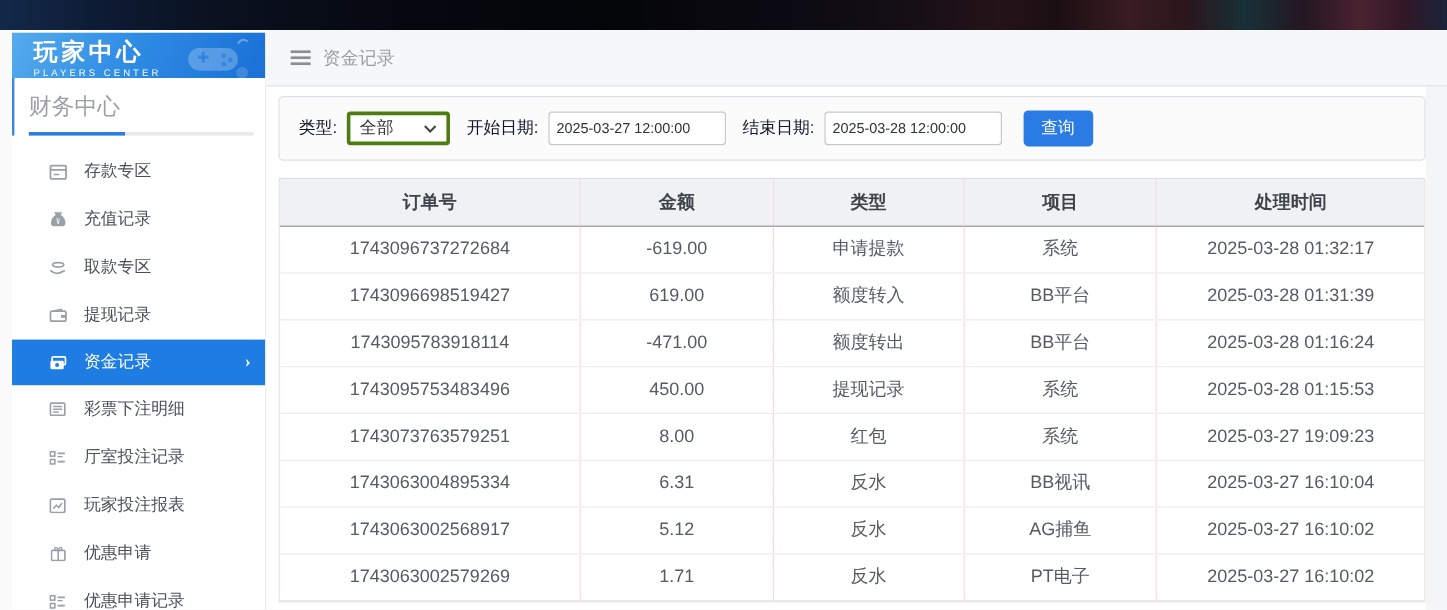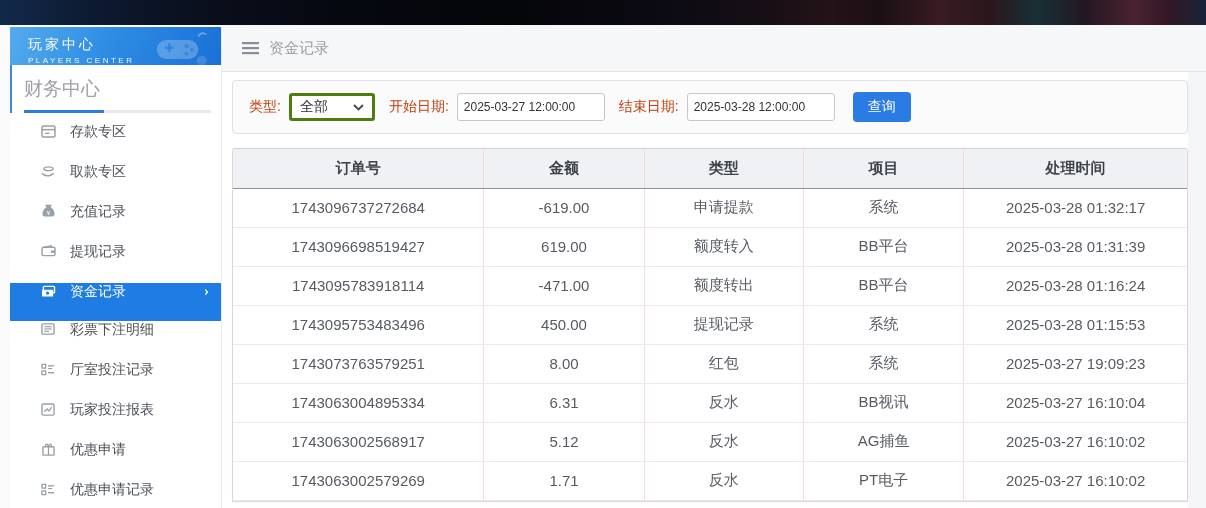--- a/index.html
+++ b/index.html
@@ -13,49 +13,49 @@
       #2a161c 82%,#183036 86%,#231722 90%,#4a2230 94%,#311826 97%,#1a2339 100%); }
 
   .layout { display:flex; height:483px; }
   .left-gutter { width:10px; background:#fafafb; }
 
   
   .sidebar { width:212px; background:#fff; margin-top:2px; border-right:1px solid #e9ebee;
              display:flex; flex-direction:column; overflow:hidden; }
   .sb-header { position:relative; height:45px; color:#fff; padding:6px 0 0 18px;
     background:linear-gradient(115deg,#55abec 0%,#2f8de4 45%,#1a70d6 100%); }
-  .sb-title { font-size:14px; letter-spacing:3px; font-weight:normal; line-height:23px; }
+  .sb-title { font-size:20px; letter-spacing:3px; font-weight:bold; line-height:23px; }
   .sb-sub { font-size:8px; letter-spacing:2.5px; opacity:.95; }
   .sb-art { position:absolute; right:10px; top:4px; opacity:.8; }
 
   .fin-section { border-left:2px solid #3a87e0; padding:11px 10px 0 12px; }
   .fin-title { font-size:19px; color:#9da0a5; }
   .fin-underline { margin-top:8px; height:3px;
     background:linear-gradient(to right,#2b7de2 0 80px,#e9e9e9 80px 100%); }
 
   .menu { margin-top:10px; }
-  .mi { height:40px; display:flex; padding-left:30px; cursor:pointer;
+  .mi { height:40px; display:flex; align-items:center; padding-left:30px; cursor:pointer;
         color:#4b5058; font-size:14px; position:relative;font-family:Liberation Serif, serif; }
   .mi-icon { width:16px; height:16px; margin-right:14px; color:#98a0a8; flex:0 0 16px;
              display:flex; align-items:center; justify-content:center; }
   .mi.active { background:#1e7ce2; color:#fff; height:38px; }
   .mi.active .mi-icon { color:#fff; }
   .mi-chev { position:absolute; right:12px; font-size:15px; font-weight:bold; color:#fff; }
 
   
   main { flex:1; background:linear-gradient(to right,#fff calc(100% - 18px),#f4f5f7 calc(100% - 18px)); }
   .breadcrumb { height:47px; background:#f6f7f9; border-bottom:1px solid #e1e2e5;
                 display:flex; align-items:center; padding-left:20px; }
   .bc-text { margin-left:10px; color:#9a9da2; font-size:15px; }
 
   
   .filterbox { margin:8px 18px 0 10px; height:54px; background:#fbfbfc;
                border:1px solid #dfe1e4; border-radius:4px;
                display:flex; align-items:center; padding:0 16px; }
-  .flabel { font-size:14px; color:#c2410c; margin-right:8px; white-space:nowrap; }
+  .flabel { font-size:14px; color:#0f172a; margin-right:8px; white-space:nowrap; }
   .fselect { width:86px; height:28px; background:#fff; border:3px solid #4d7c0f; border-radius:3px;
              display:flex; align-items:center; justify-content:space-between;
              padding:0 8px; font-size:14px; color:#2f3237; cursor:pointer; margin-right:14px; }
   .finput { width:148px; height:28px; border:1px solid #c6c8cb; border-radius:3px;
             font-size:12px; color:#2f3237; padding:0 6px;
             font-family:"Liberation Sans",sans-serif; margin-right:14px; background:#fff; }
   .fbtn { height:30px; padding:0 15px; margin-left:4px; background:#2a7ce4; color:#fff;
           border:none; border-radius:4px; font-size:14px; cursor:pointer;
           font-family:Liberation Mono, monospace; }
 
@@ -108,35 +108,35 @@
             <svg width="15" height="13" viewBox="0 0 16 14">
               <rect x="1" y="1" width="14" height="12" rx="1.5" fill="none" stroke="currentColor" stroke-width="1.6"></rect>
               <line x1="1" y1="5" x2="15" y2="5" stroke="currentColor" stroke-width="1.6"></line>
               <line x1="4" y1="9" x2="9" y2="9" stroke="currentColor" stroke-width="1.4"></line>
             </svg>
           </span>
           <span class="mi-label">存款专区</span>
         </div>
         <div class="mi">
           <span class="mi-icon">
+            <svg width="13" height="14" viewBox="0 0 13 14">
+              <path d="M4.5 3 L3 .8 h7 L8.5 3 q4 2.5 4 7 a2.5 2.5 0 0 1 -2.5 2.5 h-7 A2.5 2.5 0 0 1 .5 10 q0 -4.5 4 -7 Z" fill="currentColor"></path>
+              <text x="6.5" y="10.5" font-size="7" fill="#fff" text-anchor="middle">¥</text>
+            </svg>
+          </span>
+          <span class="mi-label">充值记录</span>
+        </div>
+        <div class="mi">
+          <span class="mi-icon">
             <svg width="16" height="13" viewBox="0 0 17 14">
               <ellipse cx="9" cy="4" rx="5" ry="2" fill="none" stroke="currentColor" stroke-width="1.5"></ellipse>
               <path d="M2 9 q4 4 9 2 l4 -2" fill="none" stroke="currentColor" stroke-width="1.6"></path>
             </svg>
           </span>
           <span class="mi-label">取款专区</span>
-        </div>
-        <div class="mi">
-          <span class="mi-icon">
-            <svg width="13" height="14" viewBox="0 0 13 14">
-              <path d="M4.5 3 L3 .8 h7 L8.5 3 q4 2.5 4 7 a2.5 2.5 0 0 1 -2.5 2.5 h-7 A2.5 2.5 0 0 1 .5 10 q0 -4.5 4 -7 Z" fill="currentColor"></path>
-              <text x="6.5" y="10.5" font-size="7" fill="#fff" text-anchor="middle">¥</text>
-            </svg>
-          </span>
-          <span class="mi-label">充值记录</span>
         </div>
         <div class="mi">
           <span class="mi-icon">
             <svg width="15" height="12" viewBox="0 0 16 13">
               <rect x="1" y="2.5" width="14" height="9" rx="1.5" fill="none" stroke="currentColor" stroke-width="1.6"></rect>
               <path d="M3 2.5 L11 .8 v2" fill="none" stroke="currentColor" stroke-width="1.4"></path>
               <rect x="10.5" y="6" width="4.5" height="2.5" fill="currentColor"></rect>
             </svg>
           </span>
           <span class="mi-label">提现记录</span>

